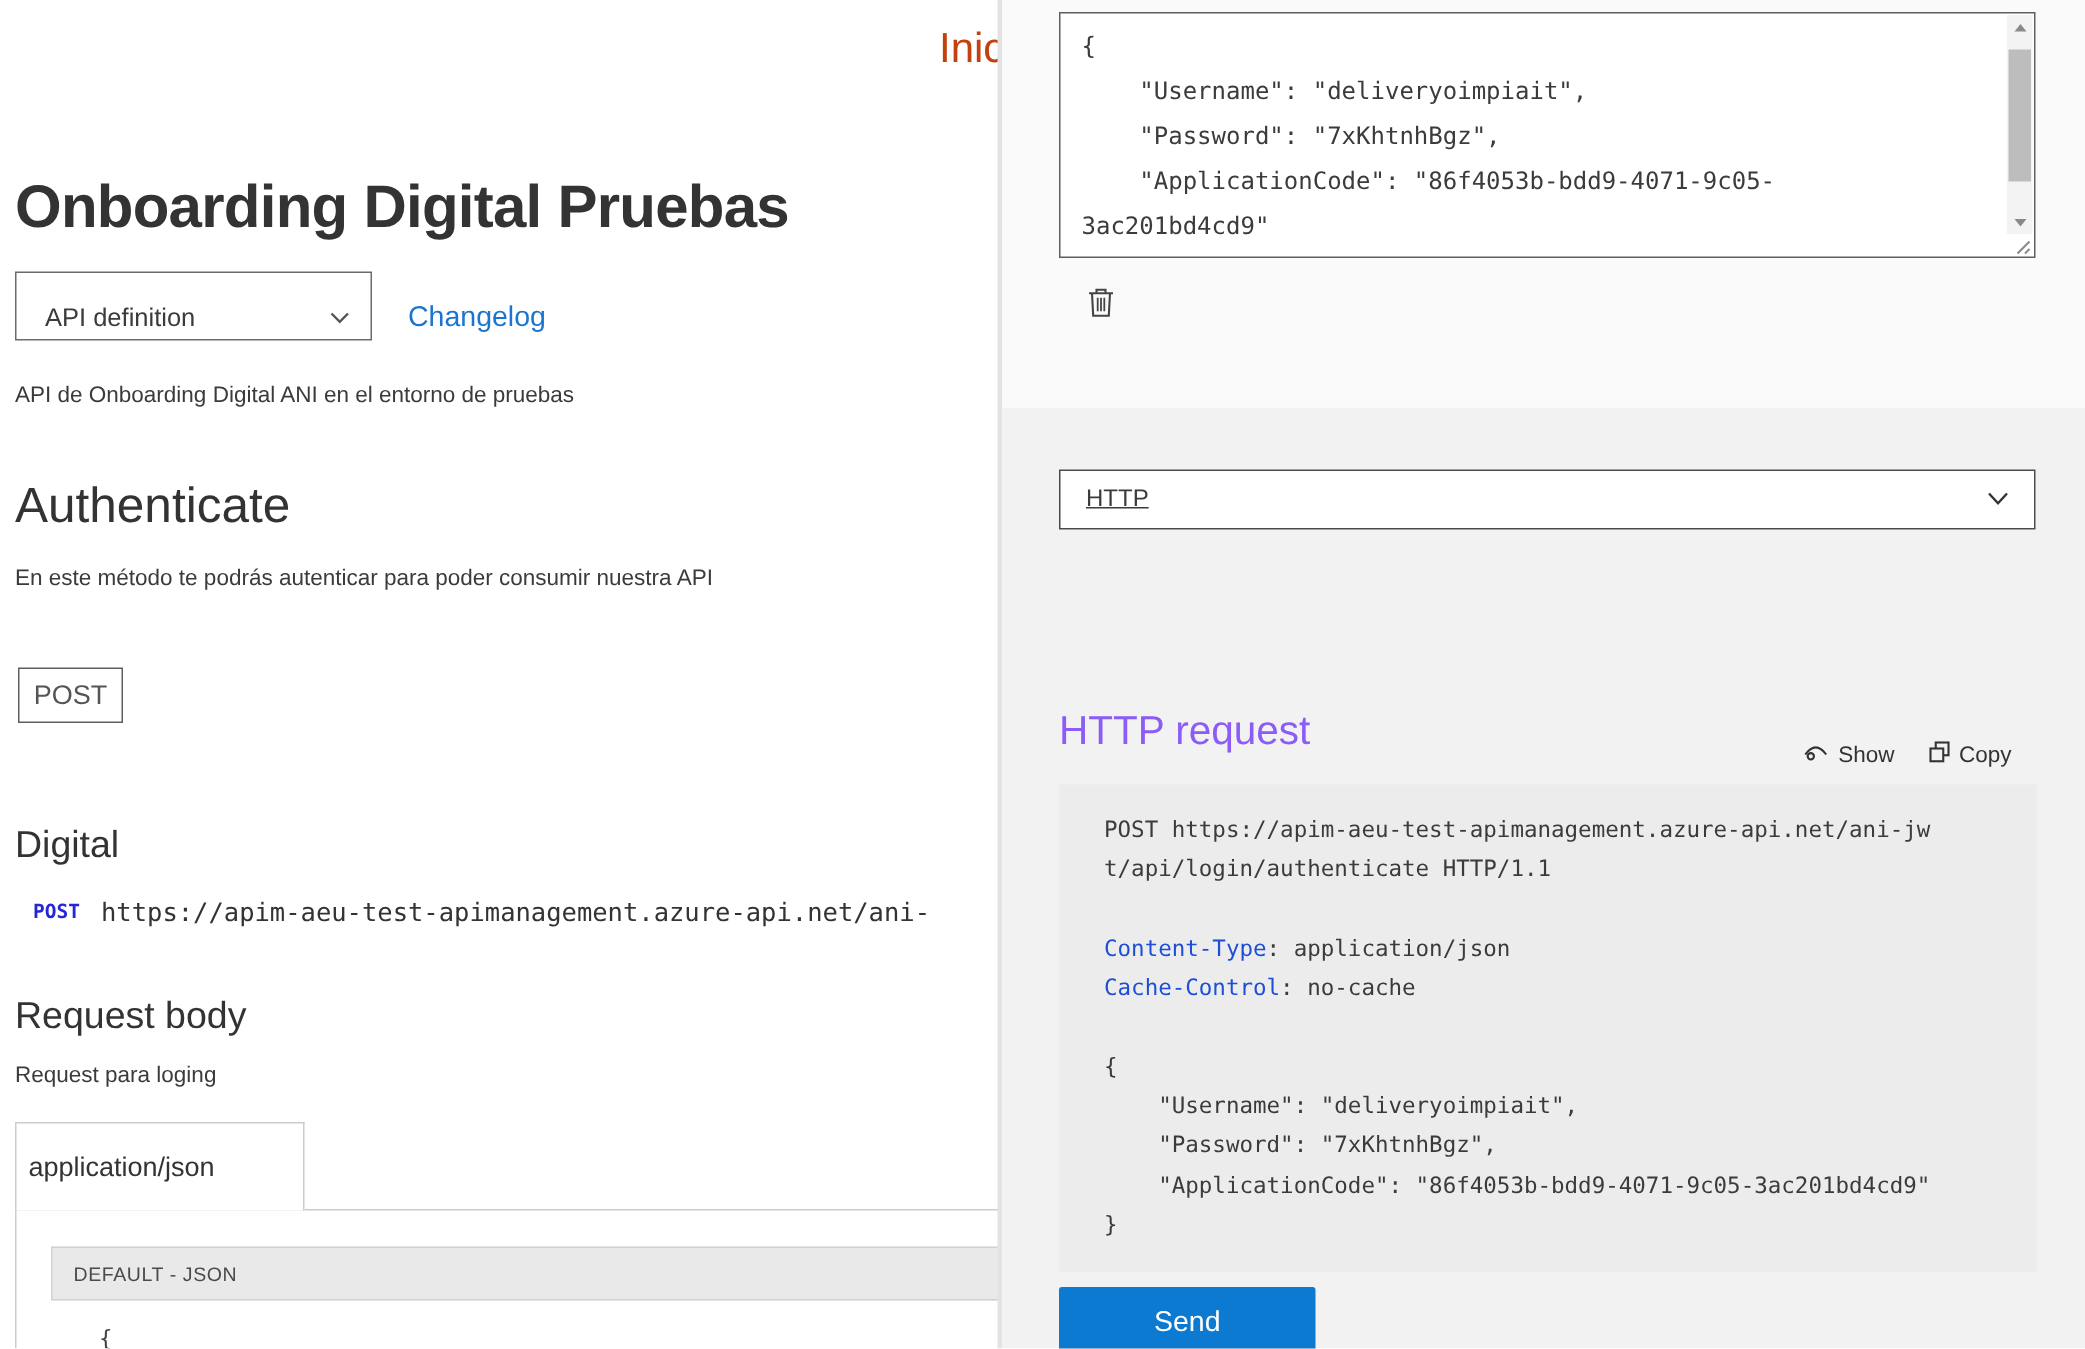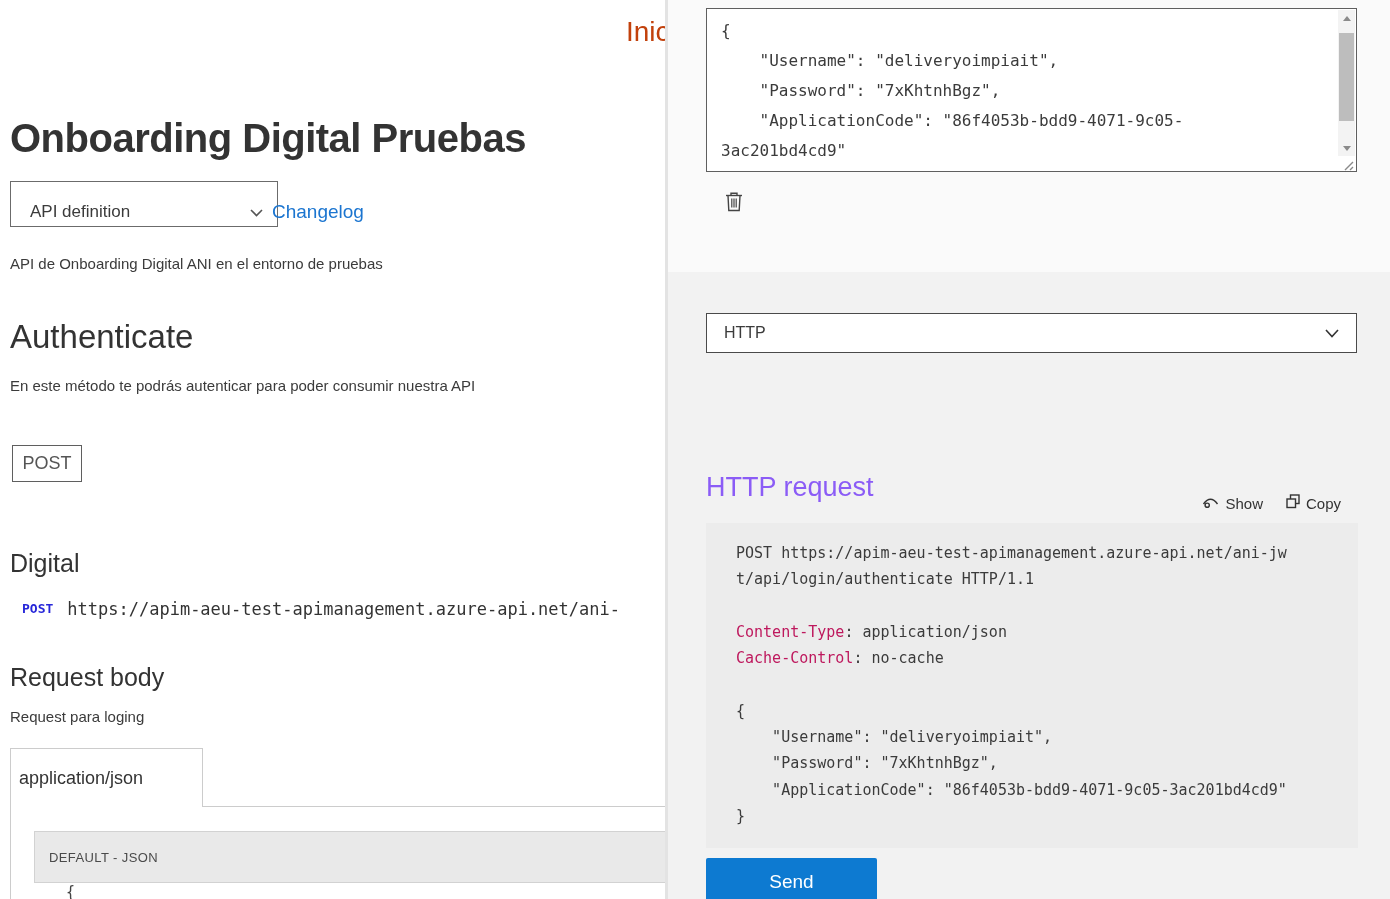--- a/index.html
+++ b/index.html
@@ -8,21 +8,21 @@
     position:relative; overflow:hidden; background:#ffffff;
     font-family:"Liberation Sans", sans-serif; color:#3b3b3b;
   }
   .mono { font-family:"DejaVu Sans Mono", monospace; }
 
   
   .left-panel { position:absolute; left:0; top:0; width:667px; height:899px; background:#fff; overflow:hidden; }
   .nav-home { position:absolute; left:626px; top:16px; font-size:28px; color:#c2410c; cursor:pointer; }
   .api-title { position:absolute; left:10px; top:116px; font-size:40px; font-weight:700; color:#333; letter-spacing:-0.5px; }
   .def-select {
-    position:absolute; left:10px; top:181px; width:268px; height:46px;
+    position:absolute; left:10px; top:181px; width:238px; height:46px;
     border:1px solid #6b6b6b; background:#fff; display:flex; align-items:center;
     padding:16px 14px 0 19px; cursor:pointer;
   }
   .def-select .sel-label { font-size:17px; color:#3b3b3b; flex:1; }
   .changelog { position:absolute; left:272px; top:201px; font-size:19px; color:#1b75d0; cursor:pointer;text-align:right; }
   .api-desc { position:absolute; left:10px; top:255px; font-size:15px; color:#3b3b3b; }
   .op-heading { position:absolute; left:10px; top:318px; font-size:33px; font-weight:400; color:#333; }
   .op-desc { position:absolute; left:10px; top:377px; font-size:15px; color:#3b3b3b; }
   .post-badge {
     position:absolute; left:12px; top:445px; width:70px; height:37px;
@@ -35,21 +35,21 @@
   .request-line .request-url { font-size:17px; color:#333; }
   .reqbody-heading { position:absolute; left:10px; top:663px; font-size:25px; font-weight:400; color:#333; }
   .reqbody-note { position:absolute; left:10px; top:708px; font-size:15px; color:#3b3b3b; }
   .ct-tab {
     position:absolute; left:10px; top:748px; width:193px; height:59px;
     border:1px solid #cccccc; border-bottom:none; background:#fff; z-index:2;
     display:flex; align-items:center; padding-left:8px; font-size:18px; color:#333; cursor:pointer;
   }
   .tabpanel { position:absolute; left:10px; top:806px; width:850px; height:93px; border-top:1px solid #ccc; border-left:1px solid #ccc; background:#fff; }
   .sample-header {
-    position:absolute; left:23px; top:24px; width:820px; height:52px;
+    position:absolute; left:23px; top:24px; width:820px; height:36px;
     background:#e9e9e9; border:1px solid #d2d2d2; display:flex; align-items:center;
     padding-left:14px; font-size:13px; color:#4a4a4a; letter-spacing:0.4px;
   }
   .sample-code { position:absolute; left:55px; top:76px; font-size:15px; color:#444; white-space:pre; }
 
   
   .divider { position:absolute; left:665px; top:0; width:3px; height:899px; background:#e3e3e3; }
 
   
   .right-panel { position:absolute; left:668px; top:0; width:722px; height:899px; }
@@ -70,31 +70,31 @@
   .sb-thumb { position:absolute; left:1px; right:1px; top:23px; height:88px; background:#bdbdbd; cursor:pointer; }
   .resize-grip { position:absolute; right:2px; bottom:2px; width:12px; height:12px; cursor:nwse-resize; }
   .delete-btn { position:absolute; left:53px; top:189px; width:26px; height:28px; background:none; border:none; cursor:pointer; display:flex; align-items:center; justify-content:center; }
 
   .console-bottom { position:absolute; left:0; top:272px; width:722px; height:627px; background:#f2f2f2; }
   .protocol-select {
     position:absolute; left:38px; top:41px; width:651px; height:40px;
     background:#fff; border:1px solid #4a4a4a; display:flex; align-items:center;
     padding:0 17px; cursor:pointer;
   }
-  .protocol-select .sel-label { font-size:16px; color:#3b3b3b; flex:1; }
+  .protocol-select .sel-label { font-size:16px; color:#3b3b3b; flex:1;text-decoration:underline; }
   .http-heading { position:absolute; left:38px; top:168px; font-size:27px; font-weight:400; color:#8b5cf6;margin-top:32px; }
   .showcopy { position:absolute; top:222px; right:49px; display:flex; gap:23px; align-items:center; }
   .tool-link { display:flex; align-items:center; gap:6px; font-size:15px; color:#333; cursor:pointer; background:none; border:none; font-family:inherit; }
   .code-block {
     position:absolute; left:38px; top:251px; width:652px; height:325px;
     background:#ececec; overflow:hidden;
   }
   .code-block pre { margin:17px 0 0 30px; font-family:"DejaVu Sans Mono", monospace; font-size:15px; line-height:26.3px; color:#3b3b3b; white-space:pre; }
   .seg-plain { color:#3b3b3b; }
-  .seg-header { color:#be185d;text-align:center; }
+  .seg-header { color:#1d4ed8;text-align:center; }
   .send-btn {
     position:absolute; left:38px; top:586px; width:171px; height:48px;
     background:#0d7ad1; color:#fff; border:none; border-radius:2px;
     font-size:19px; font-family:inherit; cursor:pointer; display:flex; align-items:center; justify-content:center;
   }
 </style>
 </head>
 <body>
 
 <div class="left-panel">

